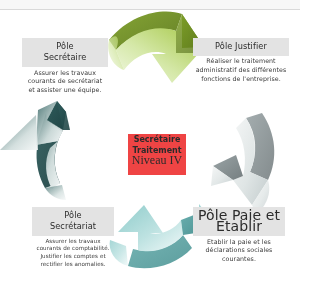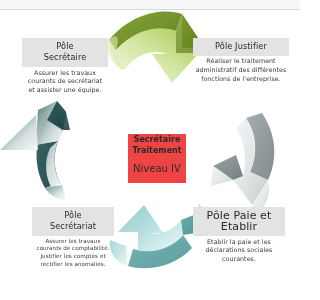--- a/index.html
+++ b/index.html
@@ -40,34 +40,34 @@
     letter-spacing:0.05px;
   }
 
   
   #node-secretariat{left:22px;top:38px;width:86px;}
   #node-traitement{left:193px;top:38px;width:96px;}
   #node-comptabilite{left:32px;top:207px;width:82px;}
   #node-paie{left:193px;top:207px;width:92px;}
 
   #node-comptabilite .desc{font-size:5.6px;line-height:7.6px;}
-  #node-paie .title{font-size:11px;}
+  #node-paie .title{font-size:14px;}
 
   
   #node-center{
     left:128px;top:134px;width:52px;
     background:#ef4444;
     padding:1px 3px 10px 3px;
     z-index:25;
   }
   #node-center .ctitle{
     display:block;color:#2b2b2b;font-size:8px;line-height:10.5px;font-weight:600;
   }
   #node-center .csub{
-    display:block;color:#2b2b2b;font-size:10px;line-height:9px;margin-top:8px;
+    display:block;color:#2b2b2b;font-size:12px;line-height:9px;font-family:Liberation Serif, serif;
   }
 </style>
 </head>
 <body>
 
 <div id="stage">
 
   <div class="top-band"></div>
 
   <svg class="arrows" viewBox="0 0 300 300" width="300" height="300" xmlns="http://www.w3.org/2000/svg">

